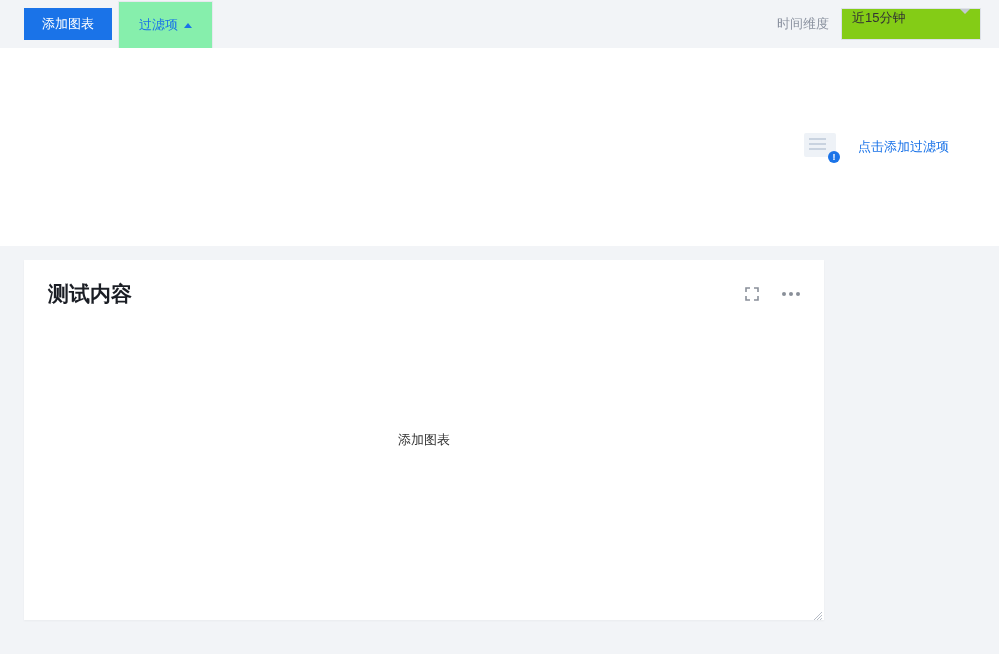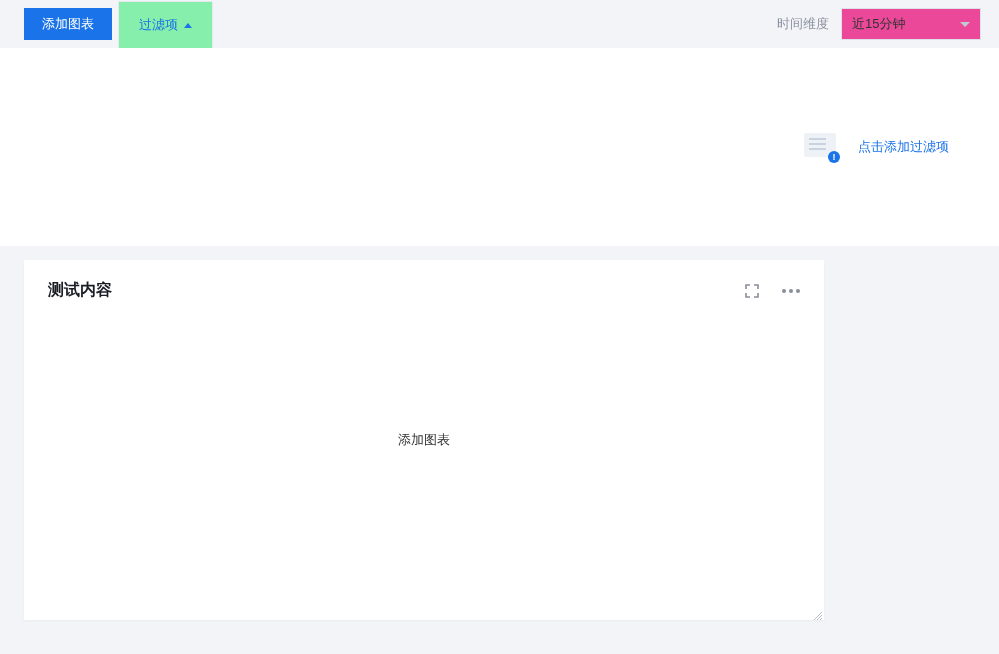--- a/index.html
+++ b/index.html
@@ -63,29 +63,29 @@
       display: flex;
       align-items: center;
       gap: 12px;
       padding-right: 18px;
     }
     .time-label {
       color: #8a919f;
       font-size: 13px;
     }
     .time-select {
-      background: #ec4899;
+      background: #84cc16;
       border: 1px solid #dde1e8;
       height: 32px;
       width: 140px;
       padding: 0 10px;
       font-size: 13px;
       color: #333;
       display: flex;
-      align-items: center;
+      align-items: flex-start;
       justify-content: space-between;
       cursor: pointer;
     }
     .caret-down-gray {
       width: 0;
       height: 0;
       border-left: 5px solid transparent;
       border-right: 5px solid transparent;
       border-top: 5px solid #c4c9d1;
     }
@@ -157,21 +157,21 @@
       position: relative;
       box-shadow: 0 1px 2px rgba(0,0,0,0.04);
     }
     .card-header {
       display: flex;
       align-items: center;
       justify-content: space-between;
       padding: 20px 24px 10px 24px;
     }
     .card-title {
-      font-size: 16px;
+      font-size: 21px;
       font-weight: 700;
       color: #1a1d24;
     }
     .card-actions {
       display: flex;
       align-items: center;
       gap: 22px;
     }
     .icon-btn {
       cursor: pointer;

